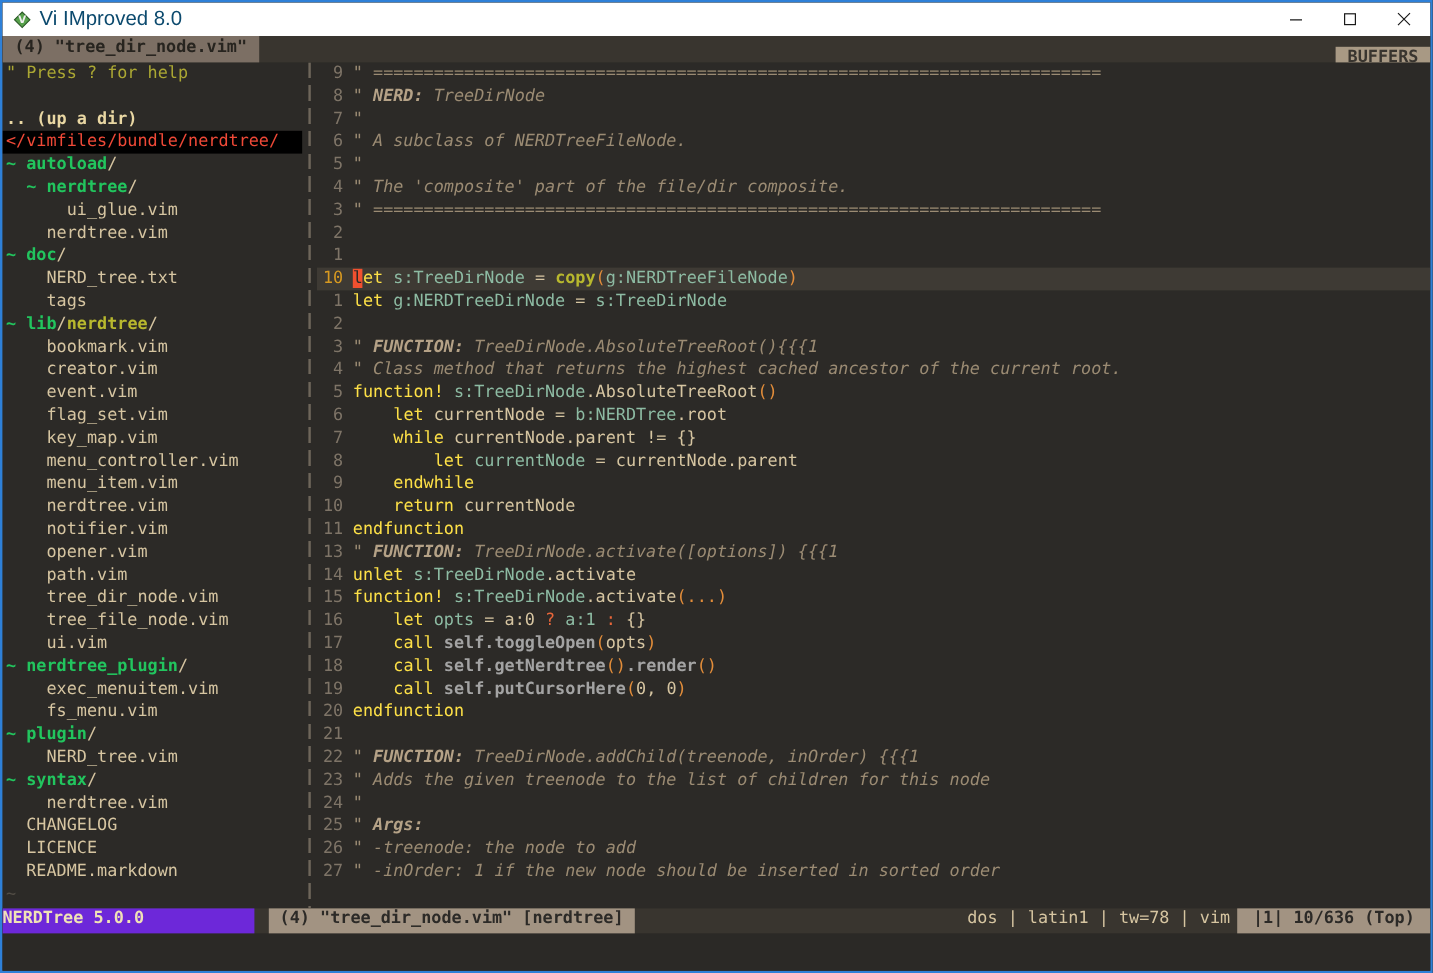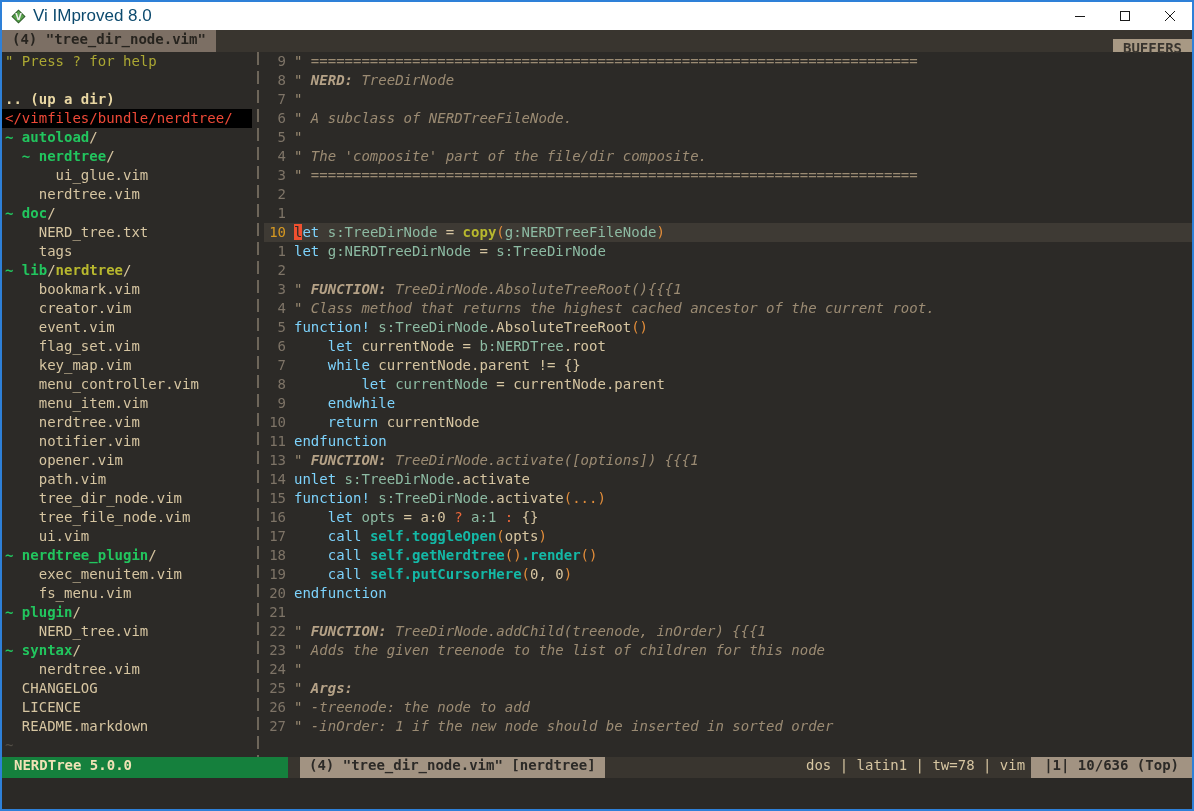--- a/index.html
+++ b/index.html
@@ -28,38 +28,38 @@
     background:repeating-linear-gradient(to bottom,#6e665a 0 13px,transparent 13px 19px);}
   .editor{flex:1 1 auto; overflow:hidden;}
   .erow{min-height:19px; white-space:pre; display:flex;}
   .erow.cur{background:#3e3a34;}
   .lnum{display:inline-block; width:30px; text-align:right; color:#7e7467; flex:0 0 auto; padding-right:8px;}
   .lnum.curn{color:#d79921;}
   .code{white-space:pre;}
   
   .tk-cm{color:#9b8b73; font-style:italic;}
   .tk-cmb{color:#b5a287; font-style:italic; font-weight:bold;}
-  .tk-kw{color:#7dd3fc;margin-top:24px;}
+  .tk-kw{color:#fde047;margin-top:24px;}
   .tk-id{color:#8dbba3;}
   .tk-fng{color:#b8b82e; font-weight:bold;}
-  .tk-fny{color:#14b8a6; font-weight:bold;}
+  .tk-fny{color:#a3a3a3; font-weight:bold;}
   .tk-pa{color:#e28d3a;}
   .tk-op{color:#e8663a;}
   .tk-tx{color:#d6c5a1;}
   .tk-cur{background:#f1502f; color:#2c2a27;}
   .tk-help{color:#aba733;}
   .tk-up{color:#e9d7a3; font-weight:bold;}
   .tk-root{color:#ef4937;}
   .tk-dir{color:#22c55e; font-weight:bold;}
   .tk-dir2{color:#b8b82e; font-weight:bold;}
   .tk-file{color:#d6c5a1;}
   .tk-dim{color:#524d45;}
   
   .statusline{height:21px; flex:0 0 auto; display:flex; align-items:stretch; font-size:14px; background:#39352f;}
-  .st-left{width:286px; flex:0 0 auto; background:#15803d; color:#f0e2b6; font-weight:bold; padding:0 0 0 12px; white-space:pre;}
+  .st-left{width:210px; flex:0 0 auto; background:#6d28d9; color:#f0e2b6; font-weight:bold; padding:0 0 0 0; white-space:pre;}
   .st-gap{width:12px; flex:0 0 auto;}
   .st-file{background:#a29382; color:#2c2a27; font-weight:bold; padding:0 9px; white-space:pre;}
   .st-fill{flex:1 1 auto; text-align:right; color:#d6c5a1; padding-right:6px; white-space:pre;}
   .st-pos{background:#a29382; color:#2c2a27; font-weight:bold; padding:0 13px; white-space:pre;}
   
   .cmdline{height:31px; flex:0 0 auto; background:#2b2926;}
 </style>
 </head>
 <body>
 

